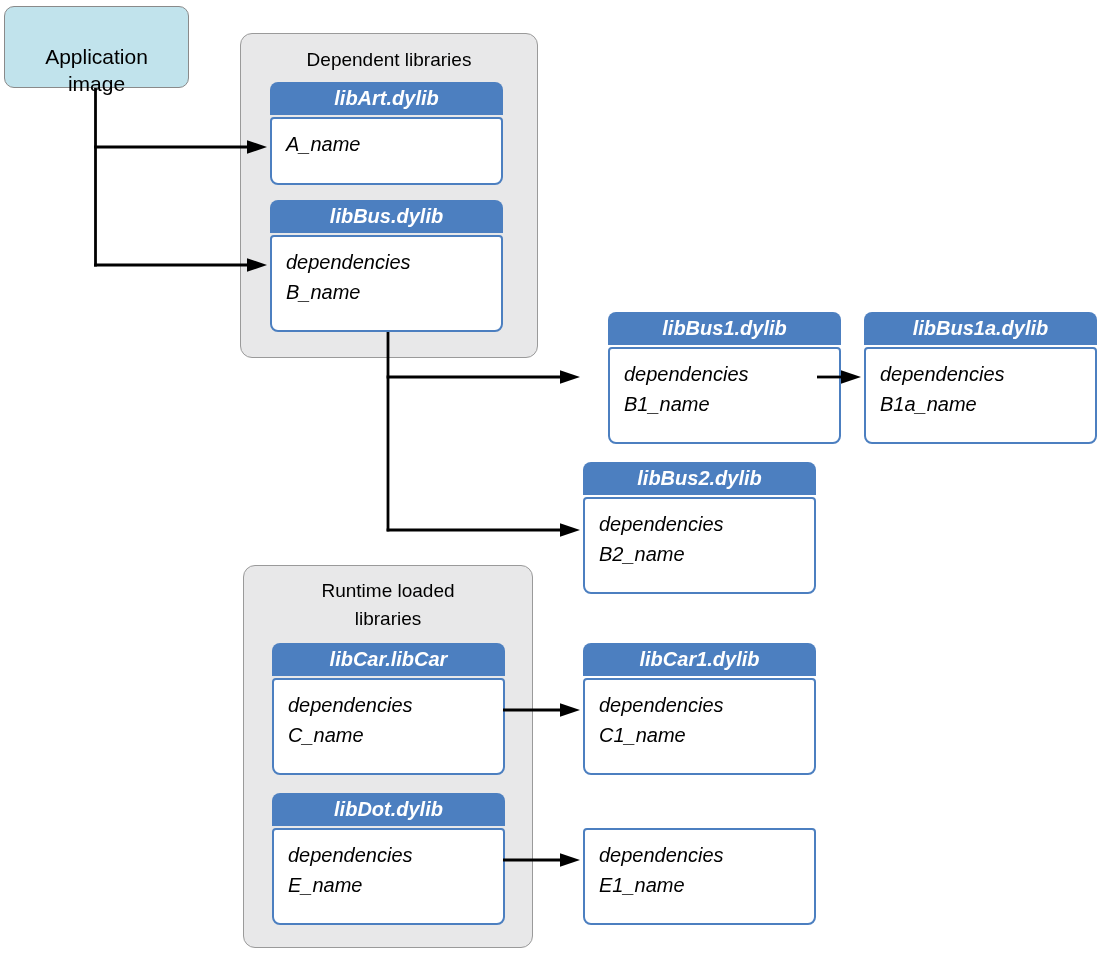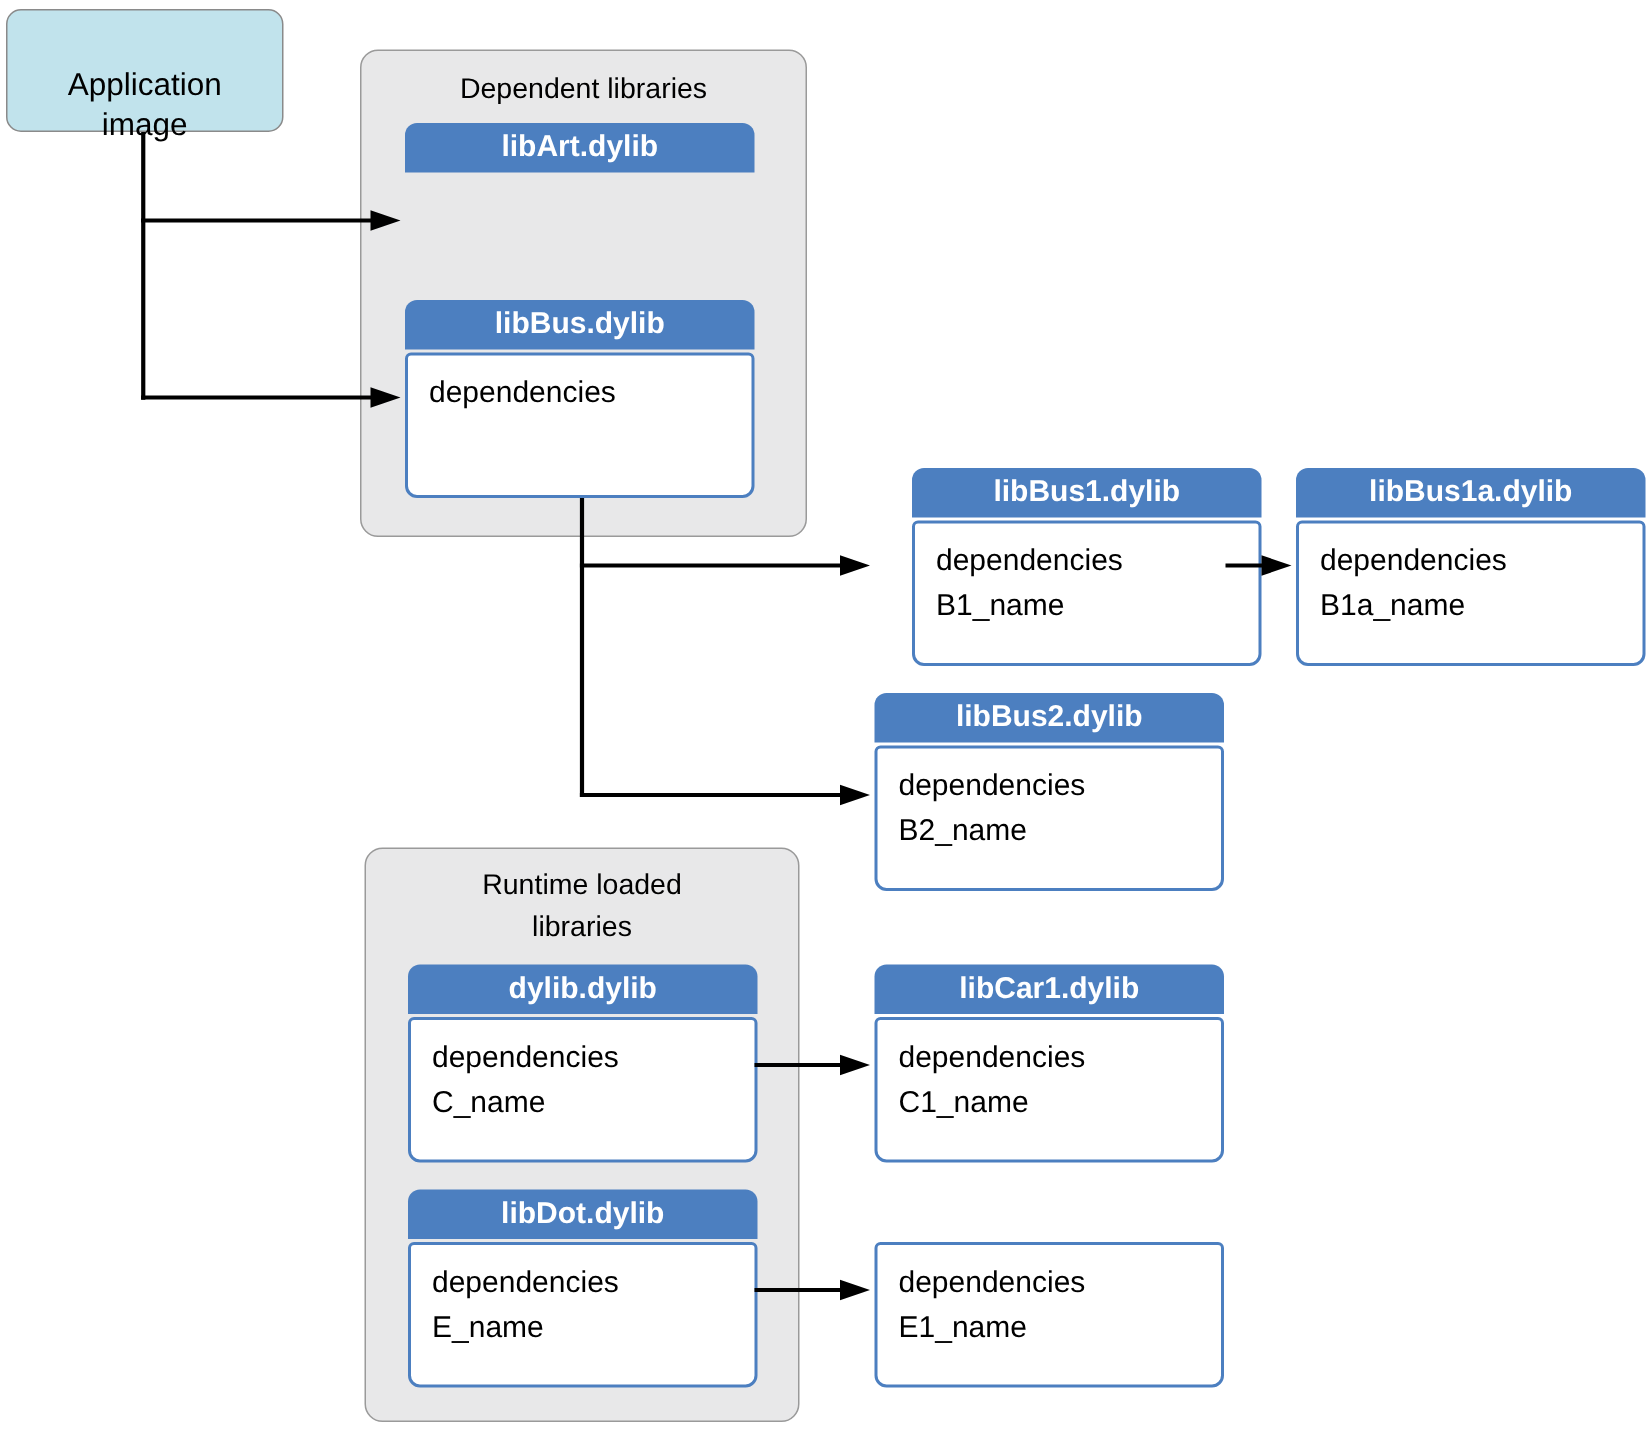--- a/index.html
+++ b/index.html
@@ -51,20 +51,21 @@
     font-size: 21px;
     line-height: 27px;
   }
   .app-box .app-label { width: 130px; margin-top: 46px; }
   .node {
     position: absolute;
     z-index: 2;
     width: 233px;
     height: 132px;
     box-sizing: border-box;
+    font-style: italic;
   }
   .node-header {
     position: absolute;
     left: 0; right: 0; top: 0;
     height: 33px;
     background: var(--header-blue);
     border-radius: 8px 8px 0 0;
     color: #ffffff;
     font-weight: bold;
     font-size: 20px;
@@ -98,26 +99,30 @@
 
   <div class="app-box">
     <div class="app-label">Application image</div>
   </div>
 
   <div class="group-container" style="left:240px; top:33px; width:298px; height:325px;"></div>
   <div class="group-label" style="left:254px; top:46px; width:270px;">Dependent libraries</div>
 
   <div class="node short" style="left:270px; top:82px;">
     <div class="node-header">libArt.dylib</div>
+    <div class="node-body">
+      <div>A_name</div>
+    </div>
   </div>
 
   <div class="node" style="left:270px; top:200px;">
     <div class="node-header">libBus.dylib</div>
     <div class="node-body">
       <div>dependencies</div>
+      <div>B_name</div>
     </div>
   </div>
 
   <div class="node" style="left:608px; top:312px;">
     <div class="node-header">libBus1.dylib</div>
     <div class="node-body">
       <div>dependencies</div>
       <div>B1_name</div>
     </div>
   </div>
@@ -135,21 +140,21 @@
     <div class="node-body">
       <div>dependencies</div>
       <div>B2_name</div>
     </div>
   </div>
 
   <div class="group-container" style="left:243px; top:565px; width:290px; height:383px;"></div>
   <div class="group-label" style="left:293px; top:577px; width:190px;">Runtime loaded libraries</div>
 
   <div class="node" style="left:272px; top:643px;">
-    <div class="node-header">dylib.dylib</div>
+    <div class="node-header">libCar.libCar</div>
     <div class="node-body">
       <div>dependencies</div>
       <div>C_name</div>
     </div>
   </div>
 
   <div class="node" style="left:583px; top:643px;">
     <div class="node-header">libCar1.dylib</div>
     <div class="node-body">
       <div>dependencies</div>

